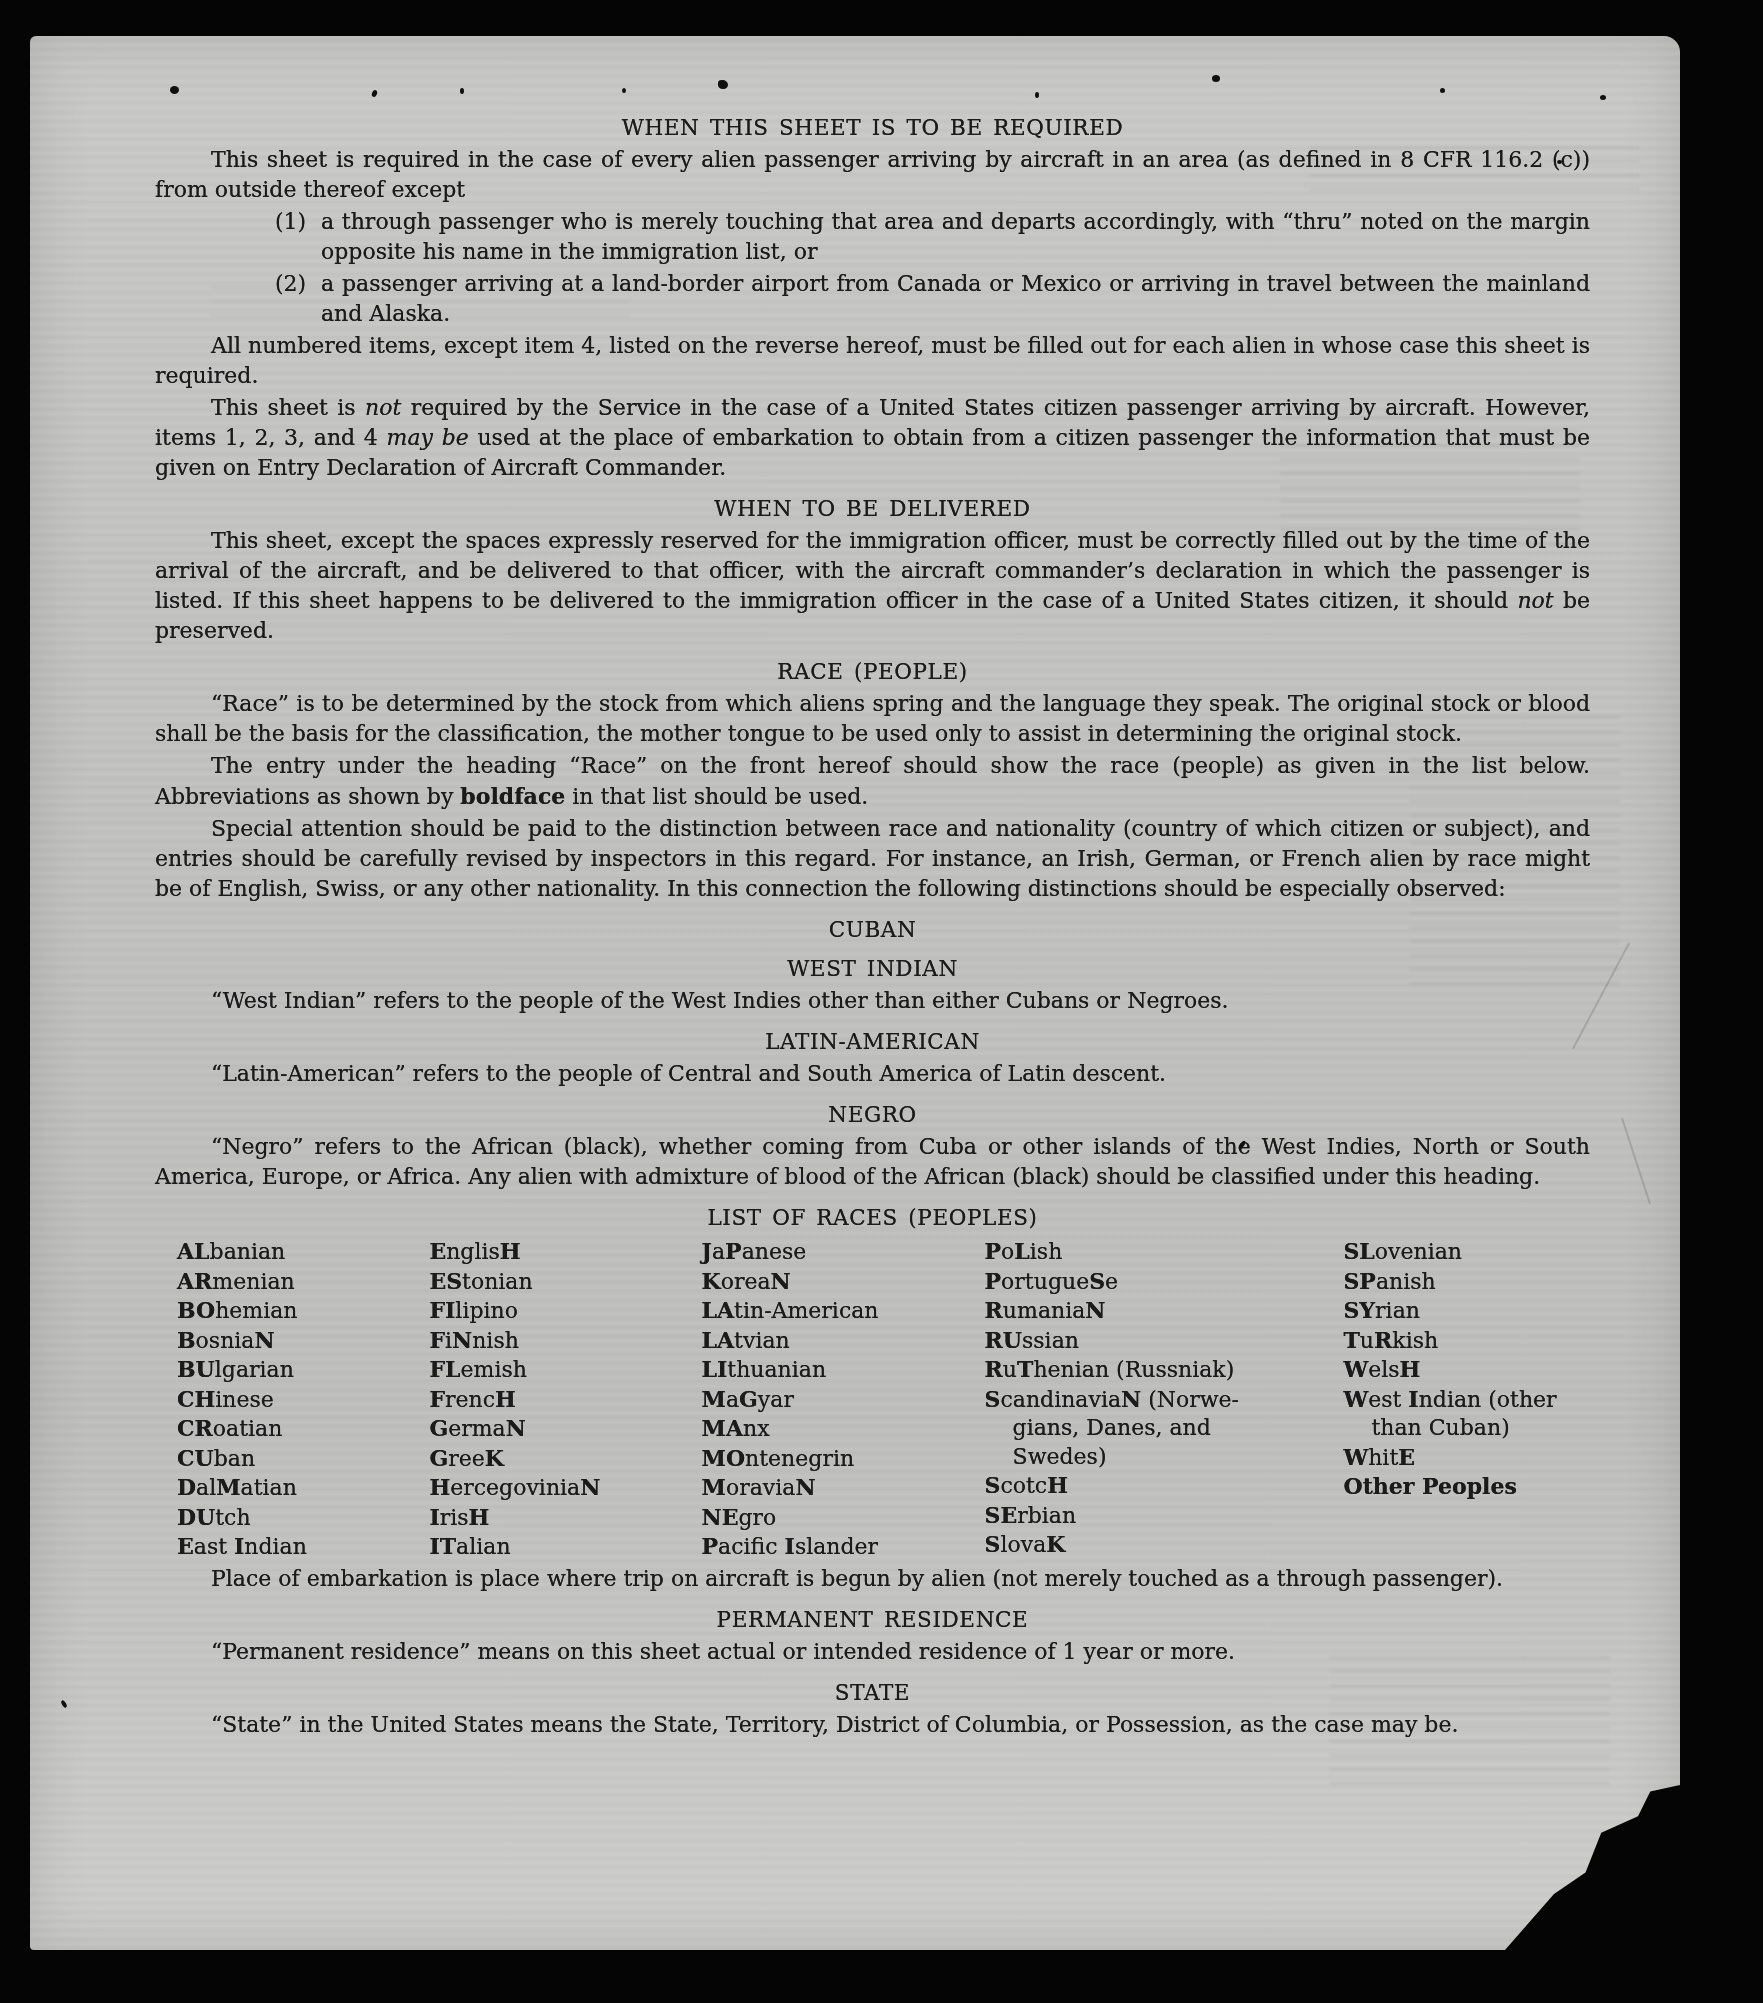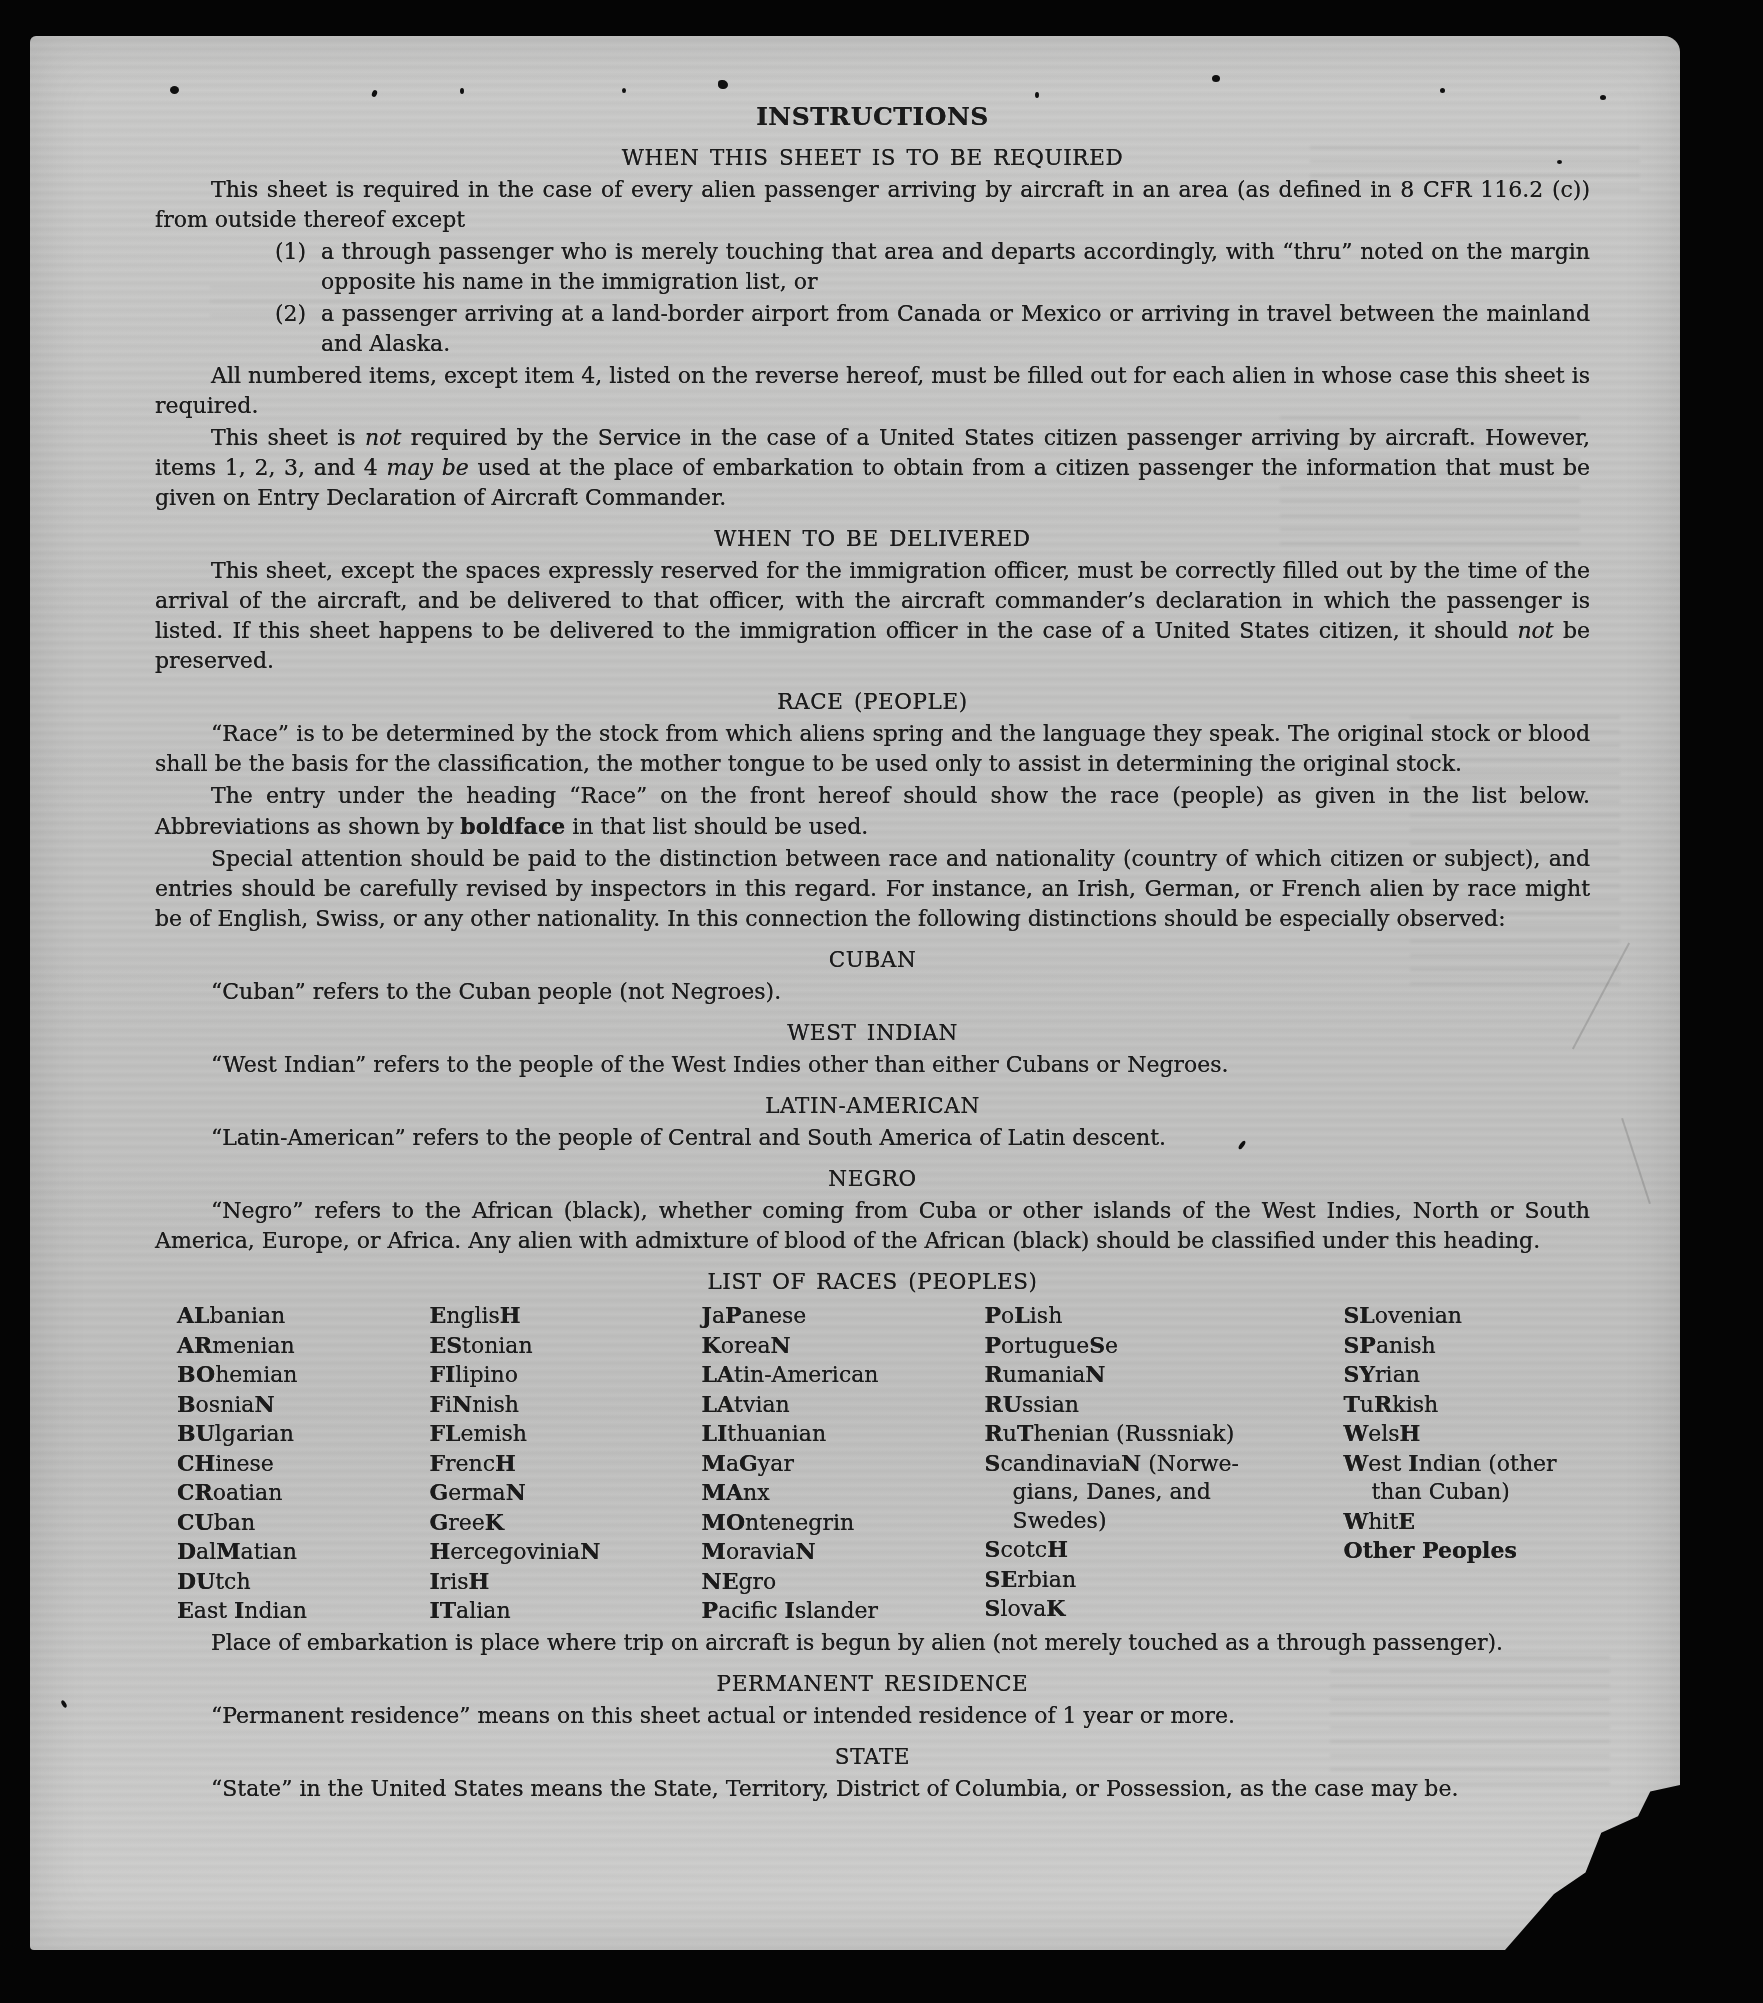--- a/index.html
+++ b/index.html
@@ -57,21 +57,20 @@
     repeating-linear-gradient(180deg,#303030 0 3px,transparent 3px 14px);}
   .scratch{position:absolute;background:#2a2a2a;opacity:.18;}
 </style>
 </head>
 <body>
 
 <div class="paper">
 
   <div class="content">
 
-    <div class="doc-title">INSTRUCTIONS</div>
 
     <div class="h-section">WHEN THIS SHEET IS TO BE REQUIRED</div>
     <p class="para">This sheet is required in the case of every alien passenger arriving by aircraft in an area (as defined in 8 CFR 116.2 (c)) from outside thereof except</p>
 
     <div class="numbered">
       <span class="num">(1)</span>
       <span class="numtext">a through passenger who is merely touching that area and departs accordingly, with “thru” noted on the margin opposite his name in the immigration list, or</span>
     </div>
     <div class="numbered">
       <span class="num">(2)</span>
@@ -83,21 +82,20 @@
 
     <div class="h-section">WHEN TO BE DELIVERED</div>
     <p class="para">This sheet, except the spaces expressly reserved for the immigration officer, must be correctly filled out by the time of the arrival of the aircraft, and be delivered to that officer, with the aircraft commander’s declaration in which the passenger is listed.  If this sheet happens to be delivered to the immigration officer in the case of a United States citizen, it should <i>not</i> be preserved.</p>
 
     <div class="h-section">RACE (PEOPLE)</div>
     <p class="para">“Race” is to be determined by the stock from which aliens spring and the language they speak.  The original stock or blood shall be the basis for the classification, the mother tongue to be used only to assist in determining the original stock.</p>
     <p class="para">The entry under the heading “Race” on the front hereof should show the race (people) as given in the list below.  Abbreviations as shown by <b>boldface</b> in that list should be used.</p>
     <p class="para">Special attention should be paid to the distinction between race and nationality (country of which citizen or subject), and entries should be carefully revised by inspectors in this regard.  For instance, an Irish, German, or French alien by race might be of English, Swiss, or any other nationality.  In this connection the following distinctions should be especially observed:</p>
 
     <div class="h-section">CUBAN</div>
-    <p class="para">“Cuban” refers to the Cuban people (not Negroes).</p>
 
     <div class="h-section">WEST INDIAN</div>
     <p class="para">“West Indian” refers to the people of the West Indies other than either Cubans or Negroes.</p>
 
     <div class="h-section">LATIN-AMERICAN</div>
     <p class="para">“Latin-American” refers to the people of Central and South America of Latin descent.</p>
 
     <div class="h-section">NEGRO</div>
     <p class="para">“Negro” refers to the African (black), whether coming from Cuba or other islands of the West Indies, North or South America, Europe, or Africa.  Any alien with admixture of blood of the African (black) should be classified under this heading.</p>
 

